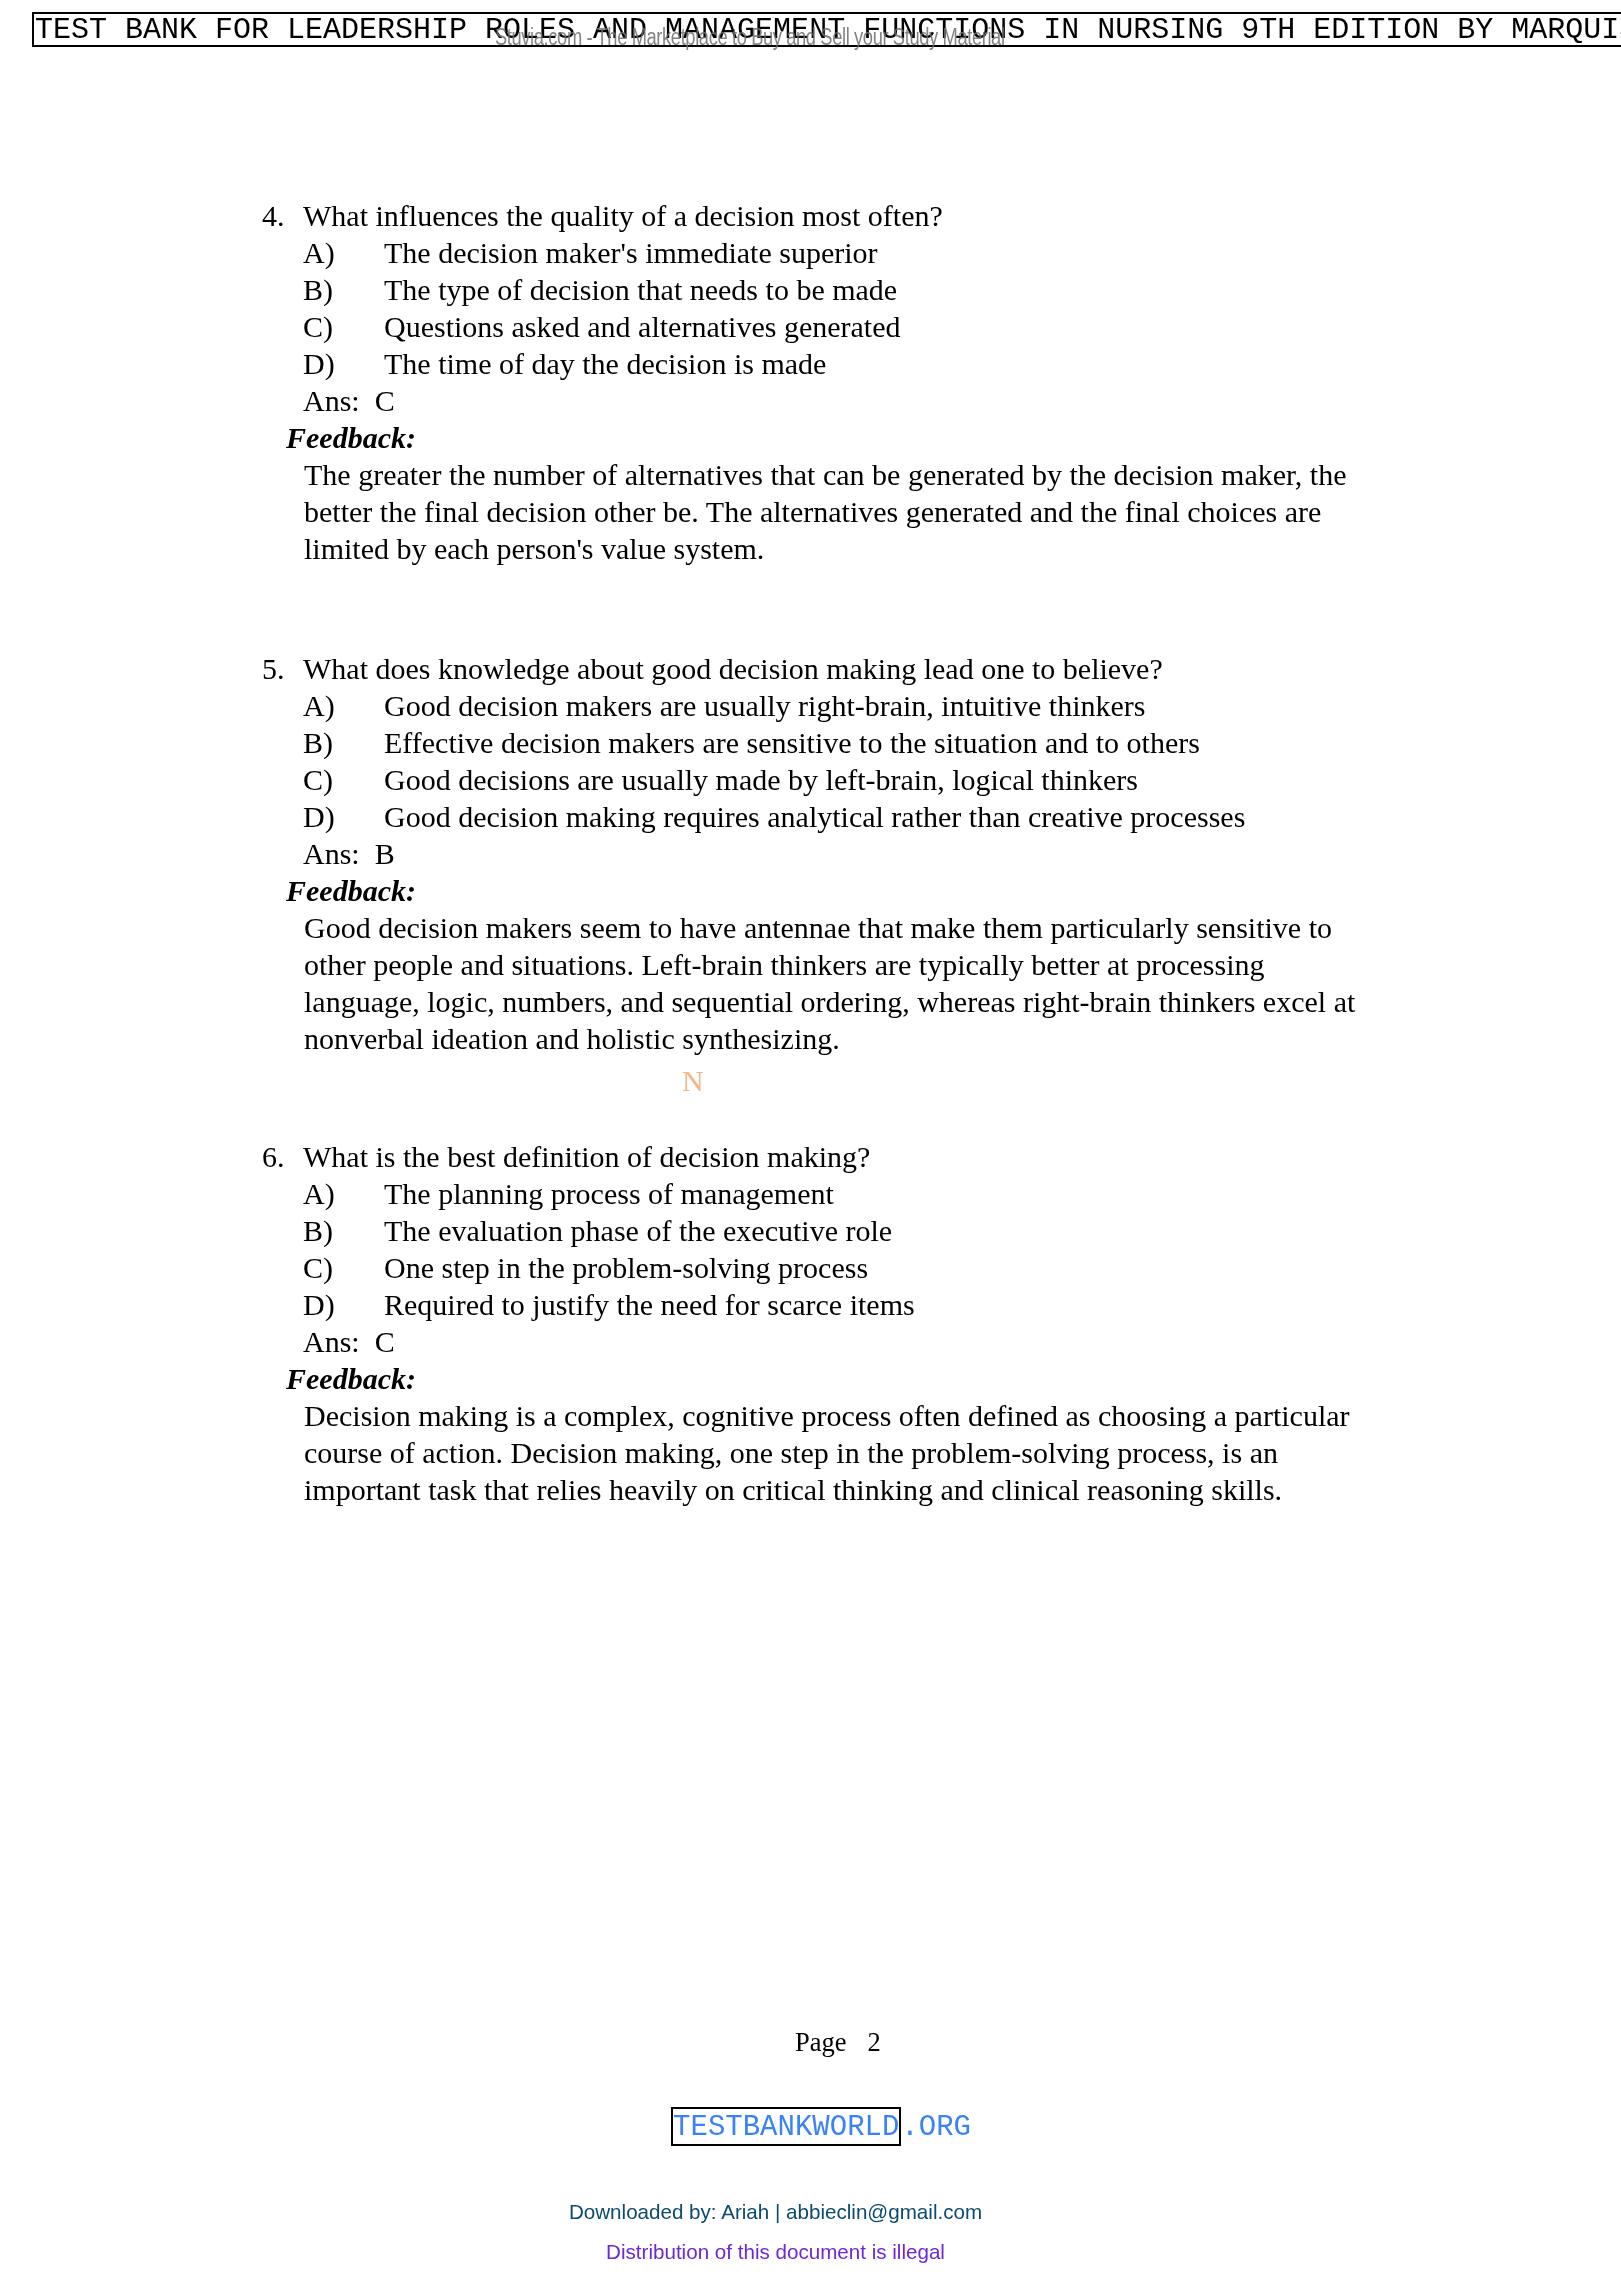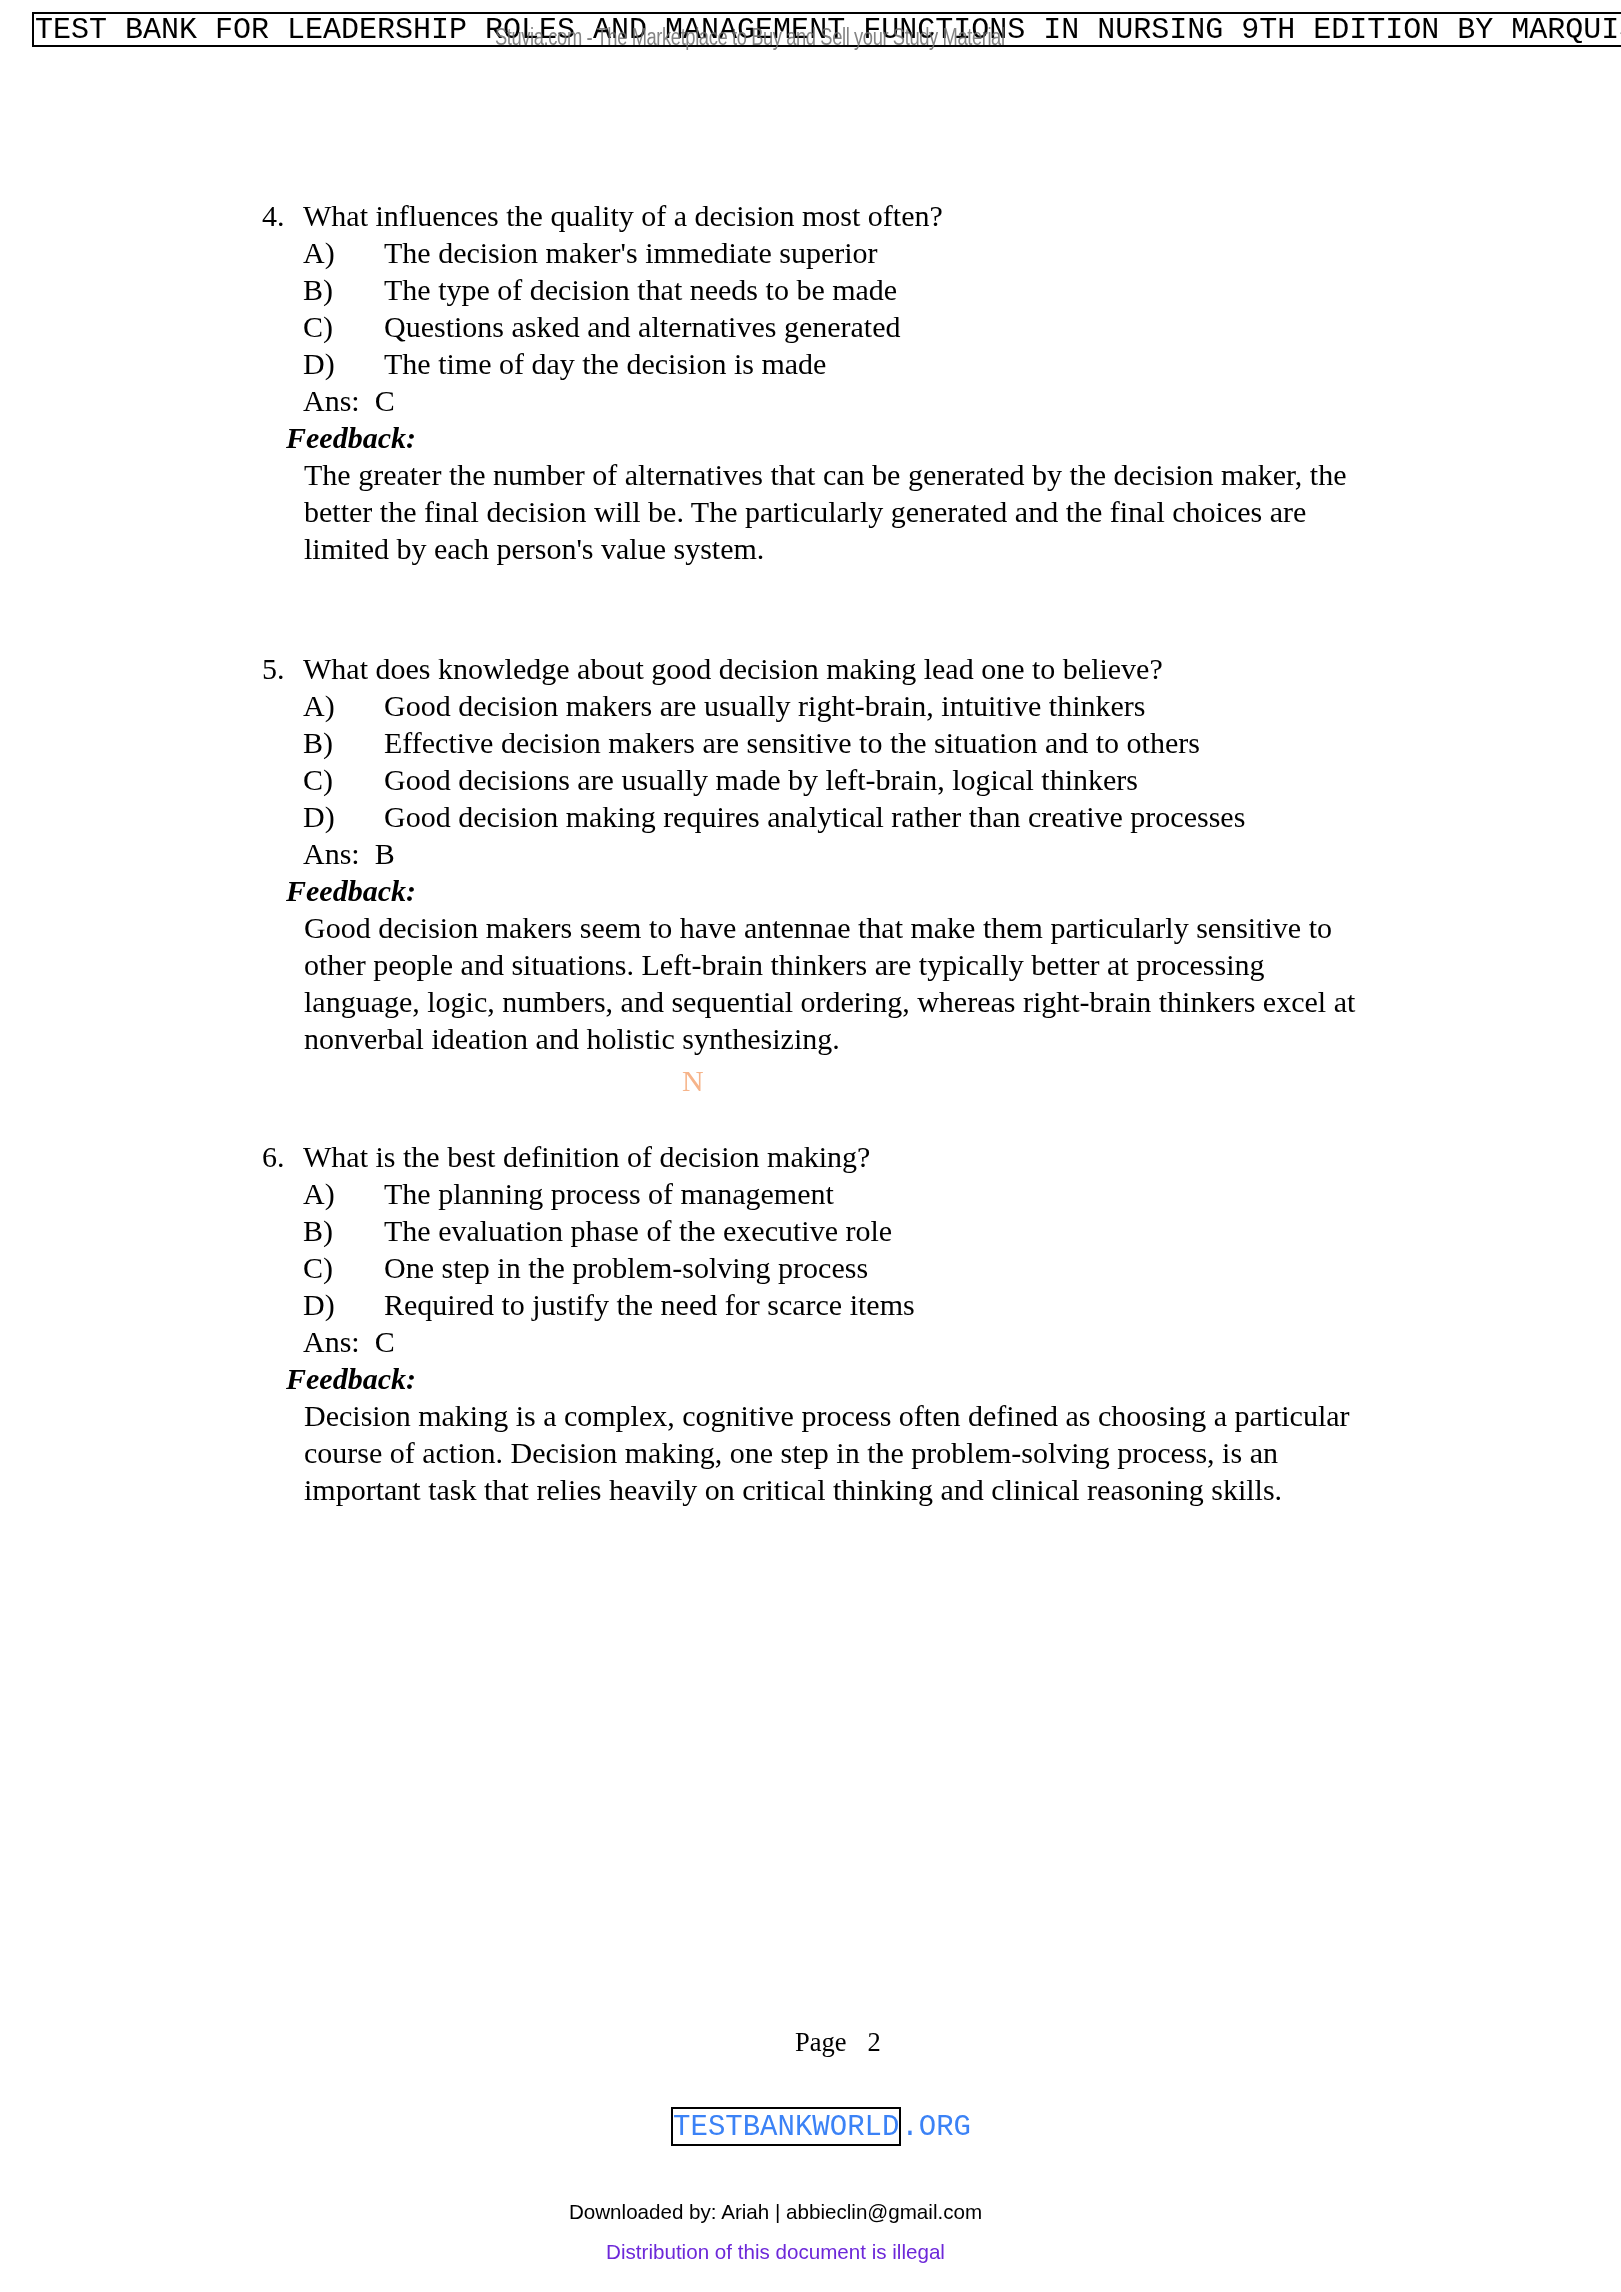--- a/index.html
+++ b/index.html
@@ -34,21 +34,21 @@
     position: absolute; left: 795px; top: 2027px; font-family: "Liberation Serif", serif; font-size: 26.5px; color: #000;
     word-spacing: 3.9px;
   }
   .brand {
     position: absolute; left: 674px; top: 2107px; font-family: "Liberation Mono", monospace; font-size: 29px; color: #3b82f6;
     white-space: nowrap; line-height: 39px;
   }
   .brand-box { display: inline-block; border: 2.9px solid #000; height: 35px; line-height: 37px; padding: 0 0 0 0; margin-left: -2.9px; }
   .downloaded {
     position: absolute; left: 0; width: 1551px; text-align: center; top: 2200px;
-    font-family: "Liberation Sans", sans-serif; font-size: 20.6px; color: #000000;
+    font-family: "Liberation Sans", sans-serif; font-size: 20.6px; color: #0c4a6e;
   }
   .distribution {
     position: absolute; left: 0; width: 1551px; text-align: center; top: 2240px;
     font-family: "Liberation Sans", sans-serif; font-size: 20.6px; color: #6d28d9;
   }
 </style>
 </head>
 <body>
 
 <div class="header-box">
@@ -82,21 +82,21 @@
     <div class="line">
       <span class="ans" style="white-space:pre;">Ans:  C</span>
     </div>
     <div class="line">
       <span class="fb-label">Feedback:</span>
     </div>
     <div class="line">
       <span class="fb-text">The greater the number of alternatives that can be generated by the decision maker, the</span>
     </div>
     <div class="line">
-      <span class="fb-text">better the final decision will be. The particularly generated and the final choices are</span>
+      <span class="fb-text">better the final decision other be. The alternatives generated and the final choices are</span>
     </div>
     <div class="line">
       <span class="fb-text">limited by each person's value system.</span>
     </div>
   </div>
 
   <div class="q" style="top:650px;">
     <div class="line">
       <span class="qnum">5.</span>
       <span class="qtext">What does knowledge about good decision making lead one to believe?</span>

